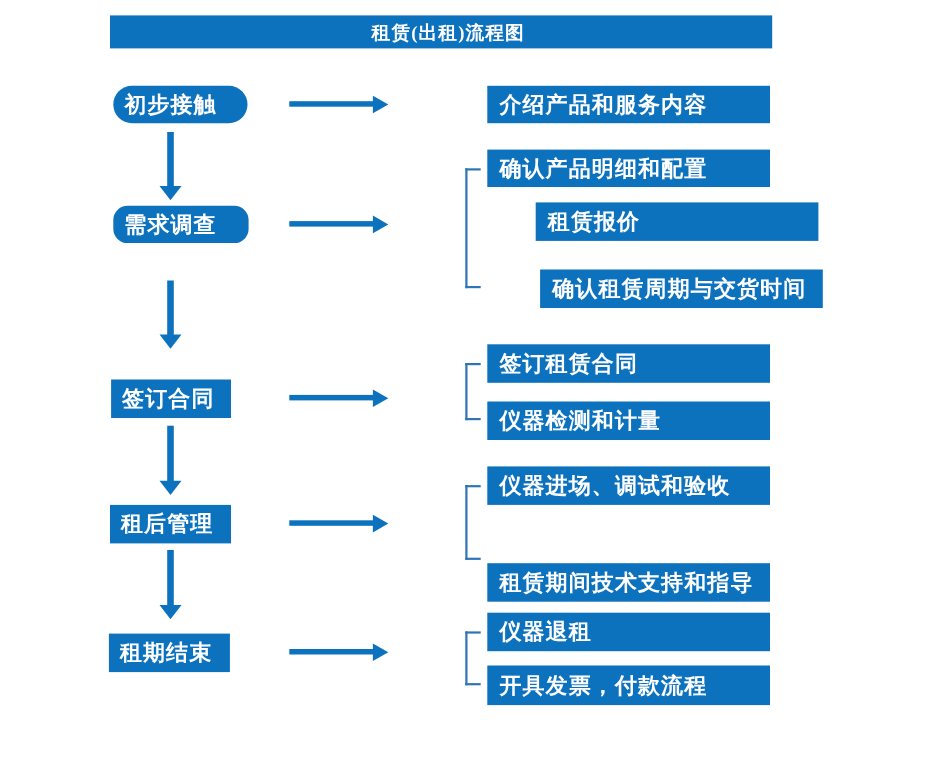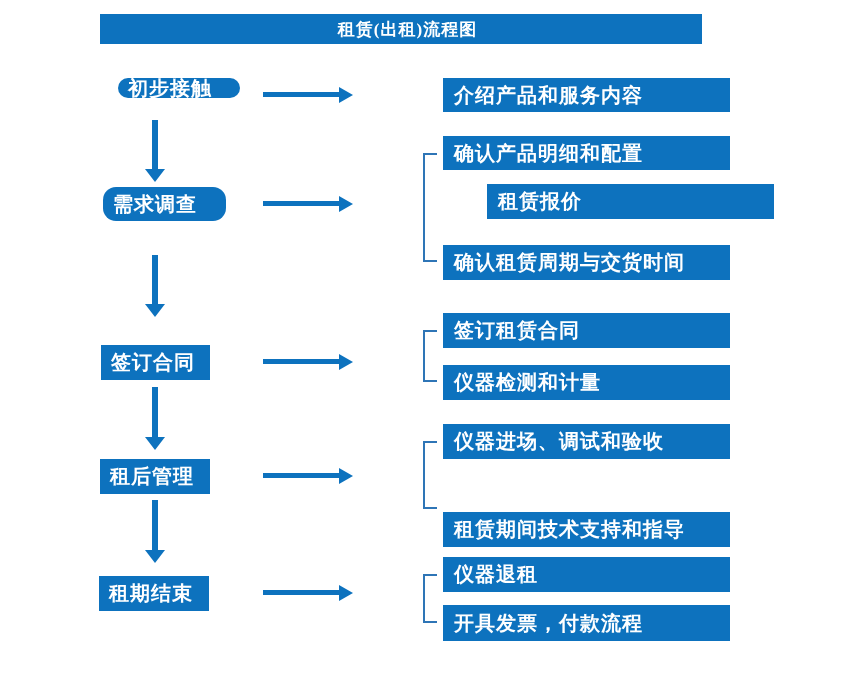--- a/index.html
+++ b/index.html
@@ -32,21 +32,21 @@
     color: #ffffff;
     font-size: 20px;
     display: flex; align-items: center;
     padding-left: 10px;
     letter-spacing: 1px;
     white-space: nowrap;
   }
 
   .out-box {
     position: absolute;
-    left: 443px; width: 287px; height: 35px;
+    left: 443px; width: 257px; height: 35px;
     background: #0D72BE;
     color: #ffffff;
     font-size: 20px;
     display: flex; align-items: center;
     padding-left: 11px;
     letter-spacing: 1px;
     white-space: nowrap;
   }
 
   
@@ -86,21 +86,21 @@
     border-bottom: 2px solid #2E75B6;
   }
 </style>
 </head>
 <body>
 
 <div class="canvas">
 
   <div class="title-bar">租赁(出租)流程图</div>
 
-  <div class="step-box" style="left:118px; top:78px;  width:122px; height:20px;border-radius:17px;">初步接触</div>
+  <div class="step-box" style="left:103px; top:78px;  width:122px; height:34px;border-radius:17px;">初步接触</div>
   <div class="step-box" style="left:103px; top:187px; width:123px; height:34px;border-radius:13px;">需求调查</div>
   <div class="step-box" style="left:101px; top:345px; width:109px; height:35px;">签订合同</div>
   <div class="step-box" style="left:100px; top:459px; width:110px; height:35px;">租后管理</div>
   <div class="step-box" style="left:99px;  top:576px; width:110px; height:35px;">租期结束</div>
 
   <div class="v-arrow" style="top:120px; height:62px;">
     <span class="shaft"></span>
       <span class="head"></span>
   </div>
   <div class="v-arrow" style="top:255px; height:62px;">
@@ -138,21 +138,21 @@
   </div>
 
   <div class="bracket" style="top:153px; height:109px;"></div>
   <div class="bracket" style="top:330px; height:52px;"></div>
   <div class="bracket" style="top:441px; height:68px;"></div>
   <div class="bracket" style="top:574px; height:49px;"></div>
 
   <div class="out-box" style="top:78px;  height:34px;">介绍产品和服务内容</div>
   <div class="out-box" style="top:136px; height:34px;">确认产品明细和配置</div>
   <div class="out-box" style="top:184px; height:35px;margin-left:44px;">租赁报价</div>
-  <div class="out-box" style="top:245px; height:35px;">确认租赁周期与交货时间</div>
+  <div class="out-box" style="top:245px; height:35px;margin-left:48px;">确认租赁周期与交货时间</div>
   <div class="out-box" style="top:313px; height:35px;">签订租赁合同</div>
   <div class="out-box" style="top:365px; height:35px;">仪器检测和计量</div>
   <div class="out-box" style="top:424px; height:35px;">仪器进场、调试和验收</div>
   <div class="out-box" style="top:512px; height:35px;">租赁期间技术支持和指导</div>
   <div class="out-box" style="top:557px; height:35px;">仪器退租</div>
   <div class="out-box" style="top:605px; height:36px;">开具发票，付款流程</div>
 
 </div>
 
 </body></html>

